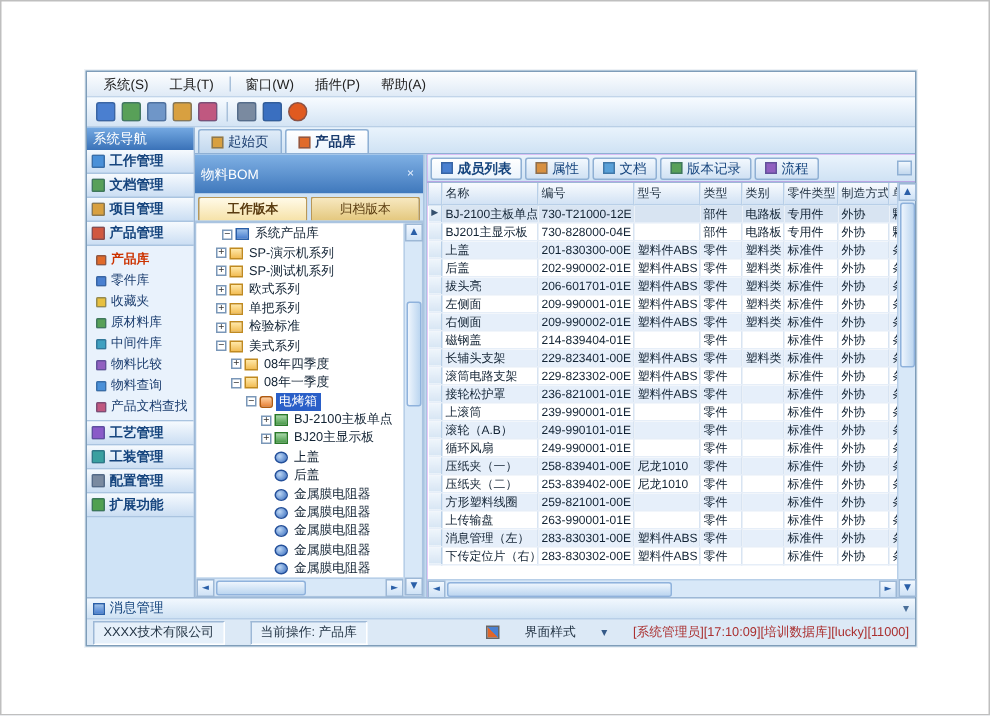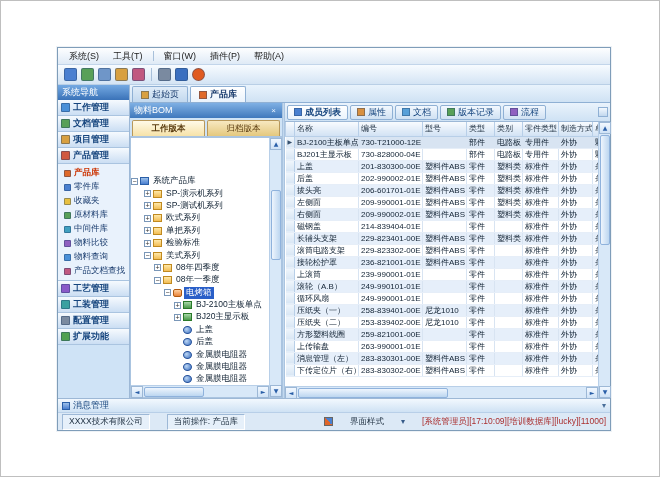--- a/index.html
+++ b/index.html
@@ -43,21 +43,21 @@
           background:linear-gradient(#e9f3fc,#cfe2f4);border-bottom:1px solid #8fb0d4;}
   .tab{height:16px;display:flex;align-items:center;gap:3px;padding:0 8px;font-size:9px;color:#1a3c6e;
        background:linear-gradient(#e0ecf8,#c2d8ee);border:1px solid #8fb0d4;border-bottom:none;border-radius:2px 2px 0 0;white-space:nowrap;}
   .tab.active{background:linear-gradient(#ffffff,#eaf3fc);font-weight:bold;}
   .tab-ico{width:8px;height:8px;flex:none;border:1px solid rgba(30,60,100,.4);}
 
   .split{flex:1;display:flex;min-height:0;}
 
   
   .bom{width:152px;flex:none;display:flex;flex-direction:column;background:#dcebf8;min-height:0;}
-  .bom-header{height:15px;flex:none;display:flex;align-items:center;padding:0 4px;font-size:9px;color:#fff;
+  .bom-header{height:26px;flex:none;display:flex;align-items:center;padding:0 4px;font-size:9px;color:#fff;
               background:linear-gradient(#7fb0e4,#3f78bc);}
   .bom-header .hbtn{margin-left:auto;font-size:8px;line-height:8px;color:#e8f2ff;padding:0 2px;}
   .vtabs{height:19px;flex:none;display:flex;gap:2px;padding:2px 2px 0;background:#cfe3f6;border-bottom:1px solid #aac4e0;}
   .vtab{flex:1;display:flex;align-items:center;justify-content:center;font-size:8.5px;color:#5a3c10;
         background:linear-gradient(#f7e8c0,#e4c87e);border:1px solid #b8985a;border-bottom:none;border-radius:2px 2px 0 0;white-space:nowrap;}
   .vtab.active{background:linear-gradient(#fffaе8,#f6e2a8);background:linear-gradient(#fffae8,#f6e2a8);font-weight:bold;}
   .tree-zone{flex:1;display:flex;min-height:0;background:#fff;border:1px solid #aac4e0;}
   .tree-col{flex:1;display:flex;flex-direction:column;min-width:0;}
   .tree{flex:1;overflow:hidden;padding-top:1px;background:#fff;}
   .tree-row{height:12.4px;display:flex;align-items:center;gap:2px;font-size:8.5px;color:#112233;white-space:nowrap;}
@@ -282,21 +282,21 @@
               </span>
 
               <span class="vtab">
                 <span>归档版本</span>
               </span>
             </div>
           <div class="tree-zone">
             <div class="tree-col">
               <div class="tree">
 
-                  <div class="tree-row" style="padding-left: 0; margin-top: 36px;">
+                  <div class="tree-row" style="padding-left: 17px;">
                     <span class="expander">−</span>
                     <span class="ticon" data-icon="root"></span>
                     <span class="tlabel">系统产品库</span>
                   </div>
 
                   <div class="tree-row" style="padding-left: 13px;">
                     <span class="expander">+</span>
                     <span class="ticon" data-icon="folder"></span>
                     <span class="tlabel">SP-演示机系列</span>
                   </div>

